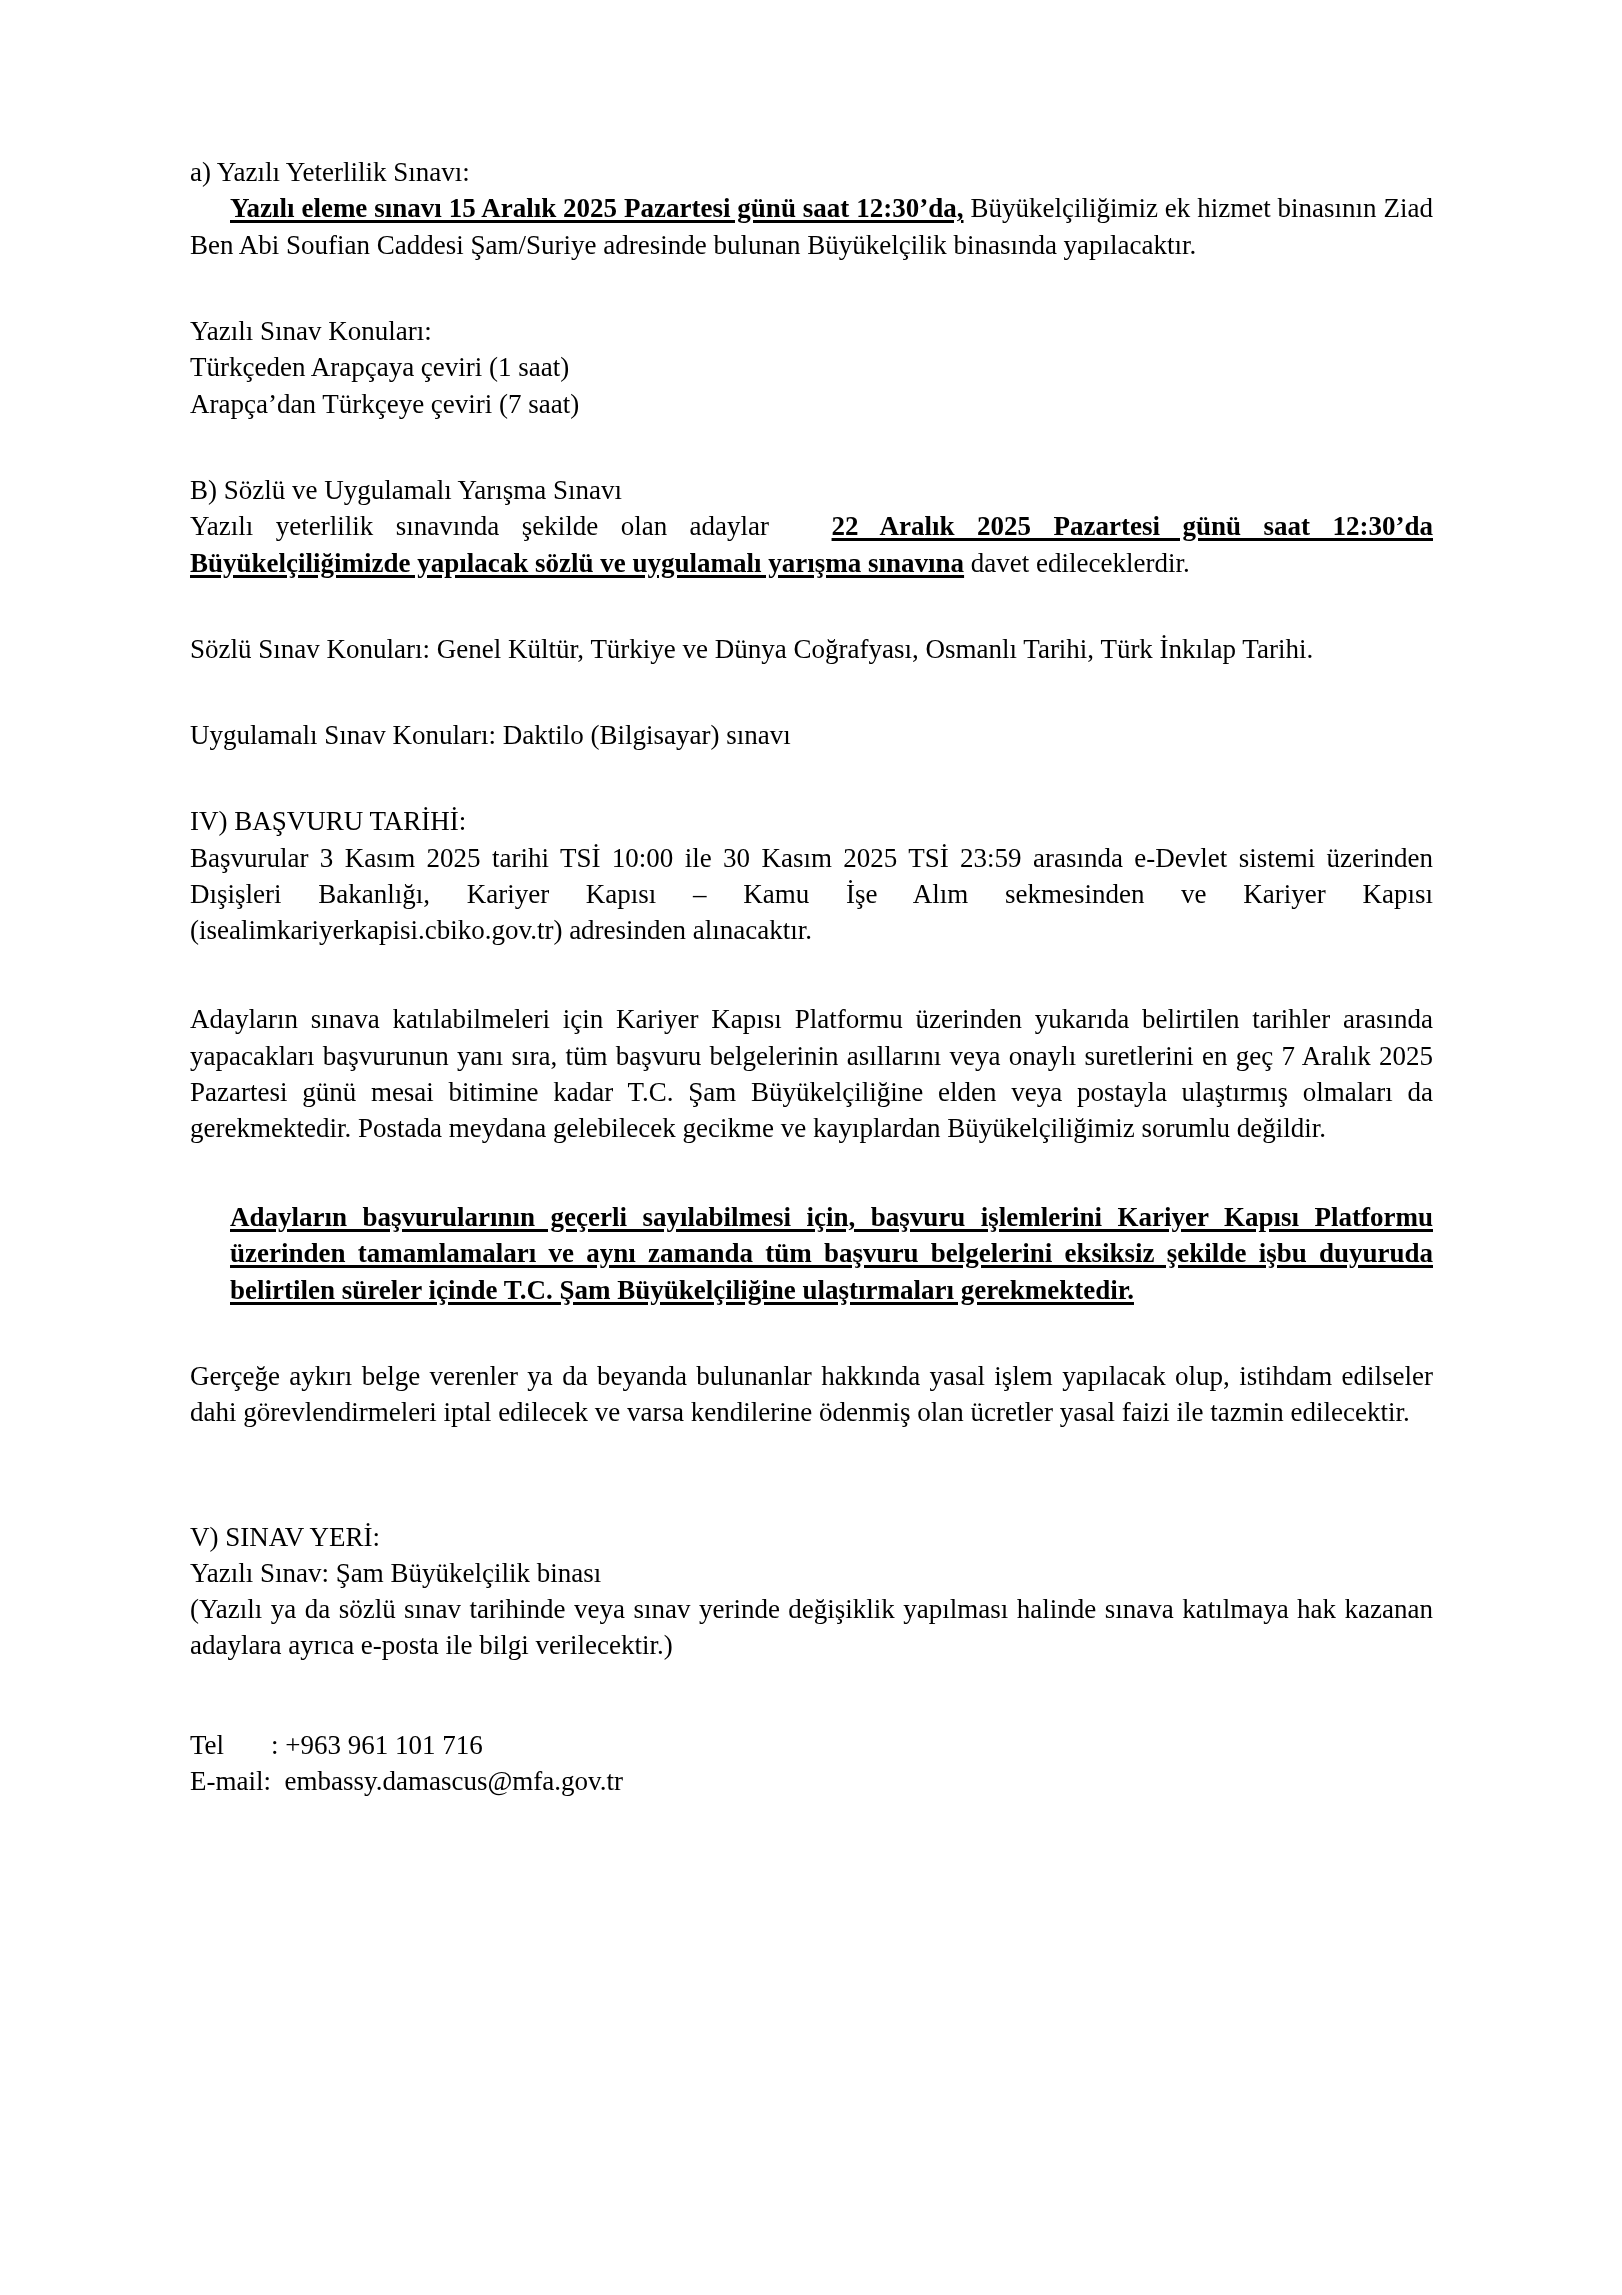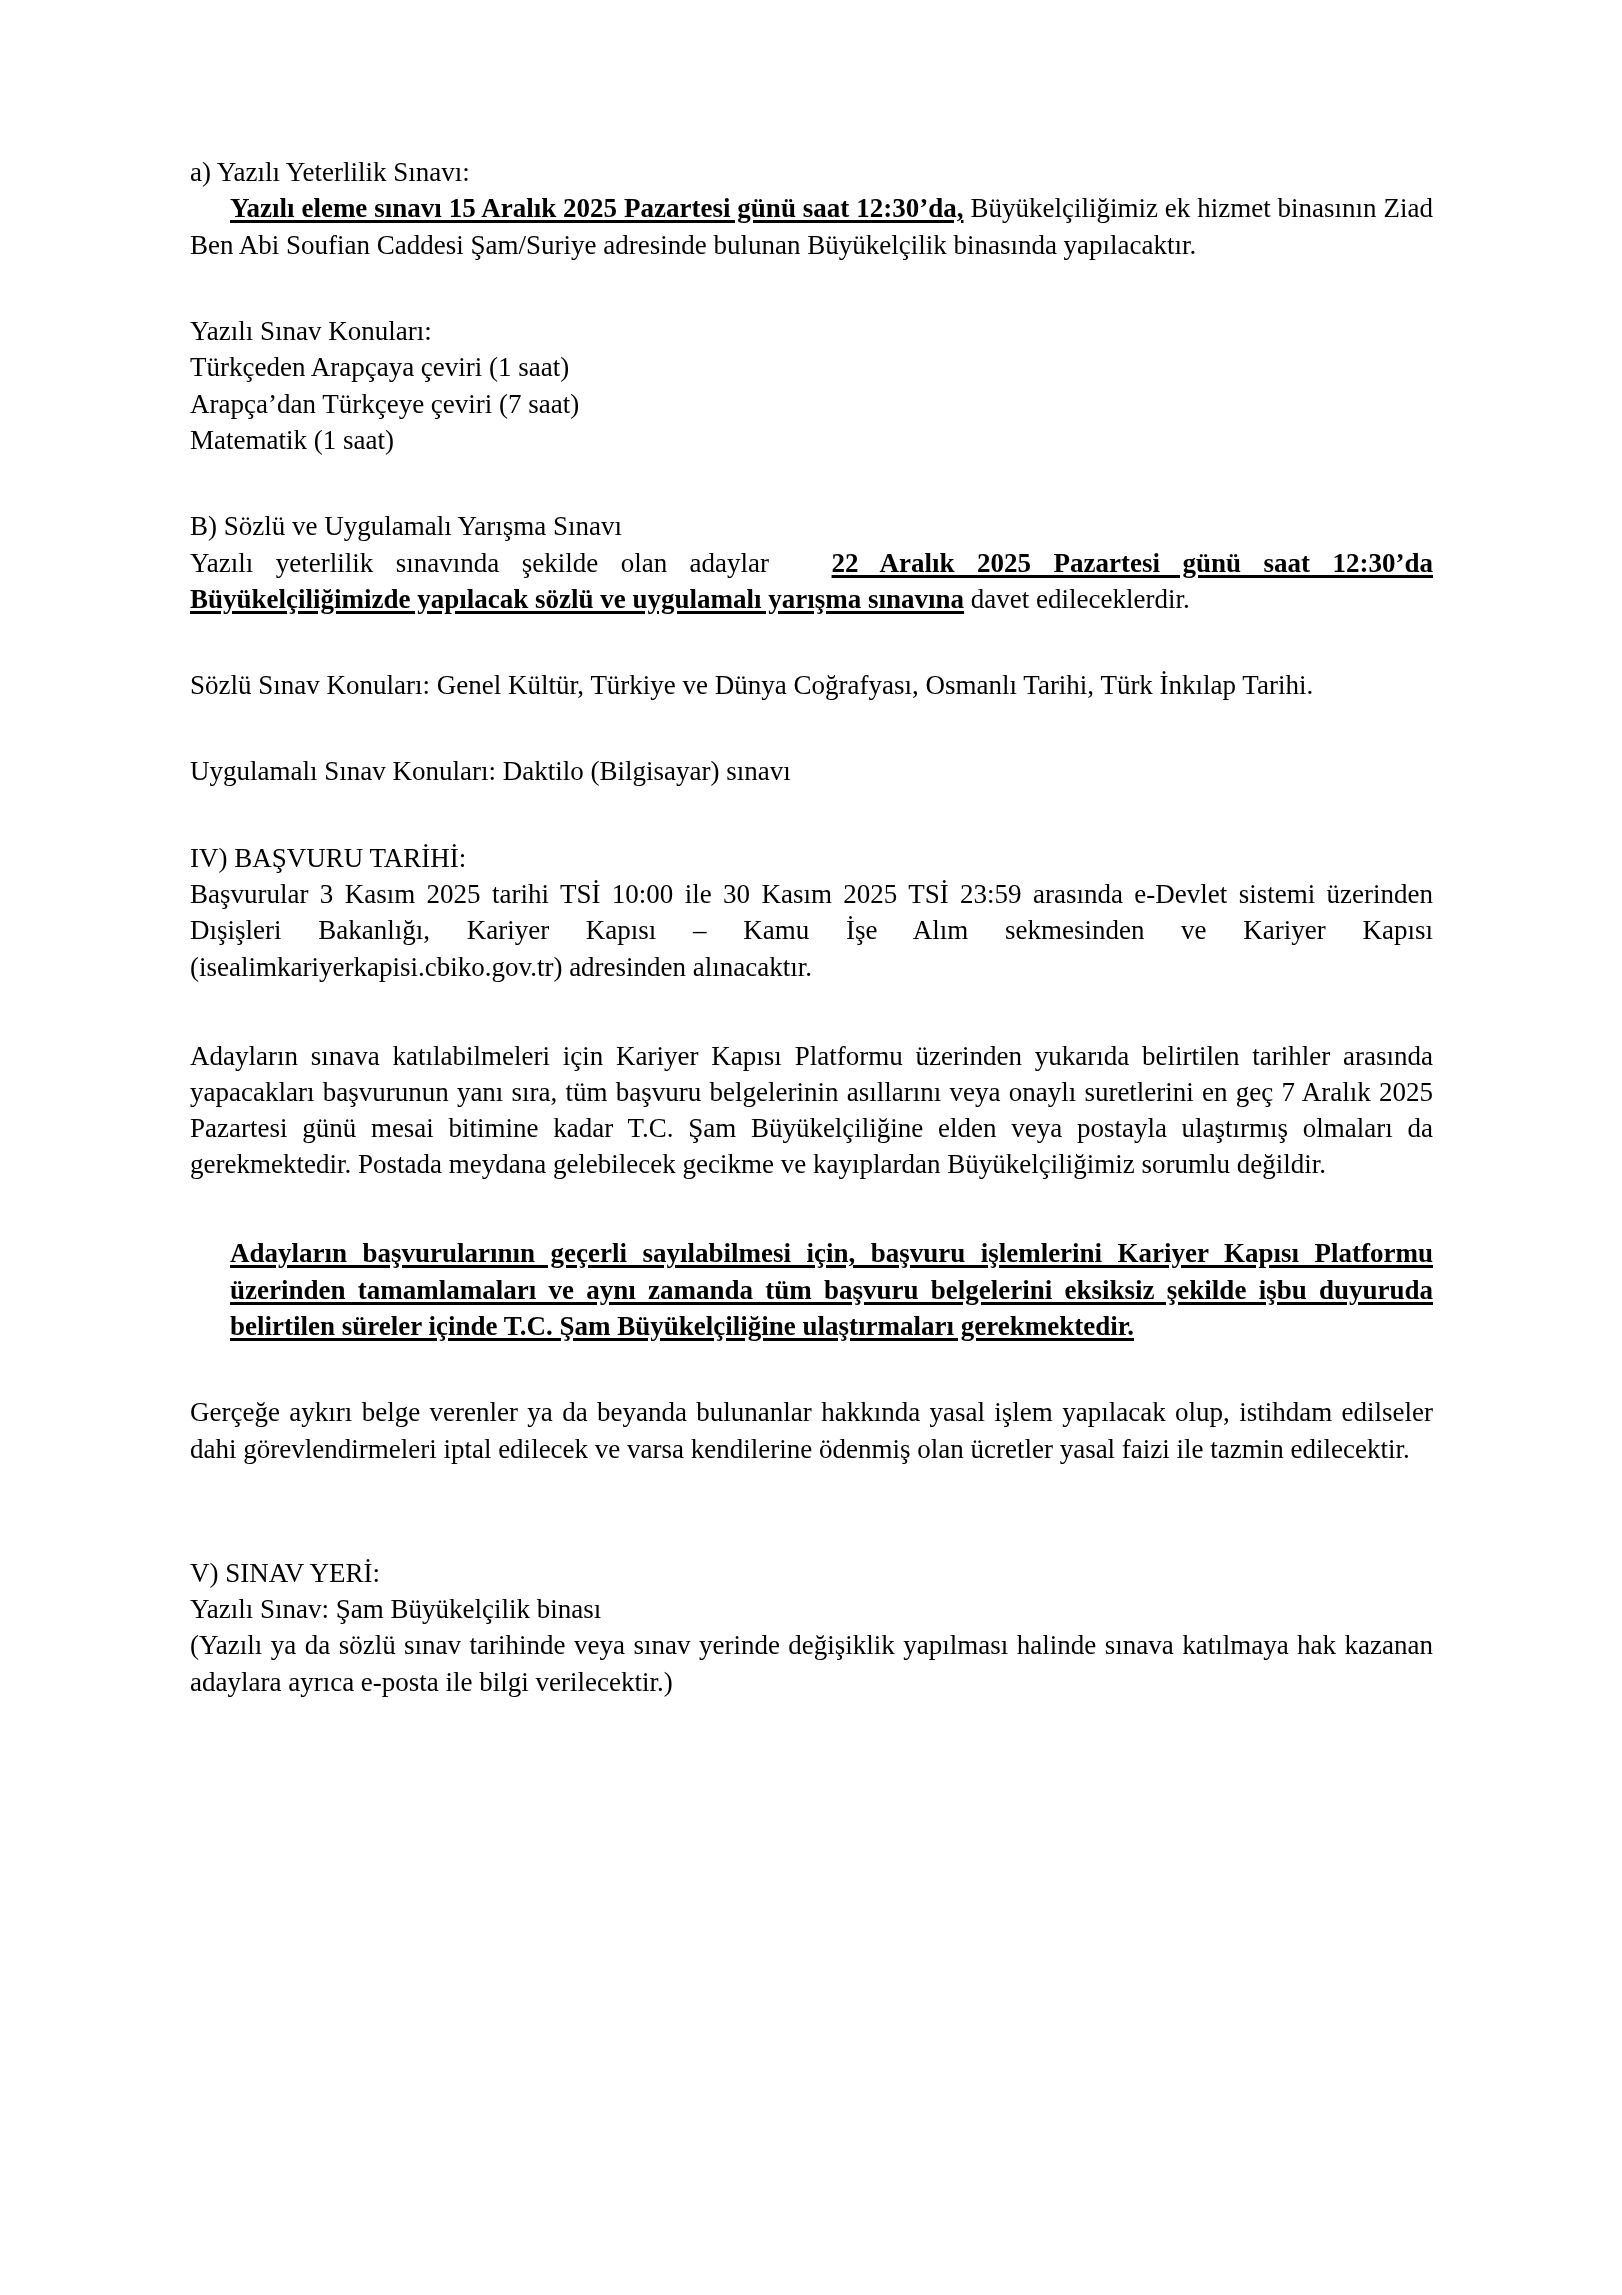--- a/index.html
+++ b/index.html
@@ -76,21 +76,20 @@
       <p class="line b">a) Yazılı Yeterlilik Sınavı:</p>
       <p><span class="bu">Yazılı eleme sınavı 15 Aralık 2025 Pazartesi günü saat 12:30’da,</span><span> Büyükelçiliğimiz ek hizmet binasının Ziad Ben Abi Soufian Caddesi Şam/Suriye adresinde bulunan Büyükelçilik binasında yapılacaktır.</span></p>
     </div>
 
     <div class="gap-sm"></div>
 
     <div class="block">
       <p class="line b">Yazılı Sınav Konuları:</p>
       <p class="line">Türkçeden Arapçaya çeviri (1 saat)</p>
       <p class="line">Arapça’dan Türkçeye çeviri (7 saat)</p>
-      <p class="line">Matematik (1 saat)</p>
     </div>
 
     <div class="gap-sm"></div>
 
     <div class="block">
       <p class="line b">B) Sözlü ve Uygulamalı Yarışma Sınavı</p>
       <p><span>Yazılı yeterlilik sınavında şekilde olan adaylar </span><span class="bu">22 Aralık 2025 Pazartesi günü saat 12:30’da Büyükelçiliğimizde yapılacak sözlü ve uygulamalı yarışma sınavına</span><span> davet edileceklerdir.</span></p>
     </div>
 
     <div class="gap-sm"></div>
@@ -136,16 +135,20 @@
     <div class="gap-lg"></div>
 
     <div class="block">
       <p class="line b">V) SINAV YERİ:</p>
       <p class="line"><span class="b">Yazılı Sınav: Şam Büyükelçilik</span><span> binası</span></p>
       <p>(Yazılı ya da sözlü sınav tarihinde veya sınav yerinde değişiklik yapılması halinde sınava katılmaya hak kazanan adaylara ayrıca e-posta ile bilgi verilecektir.)</p>
     </div>
 
     <div class="gap-lg"></div>
 
+    <div class="block tight">
+      <p class="contact-row"><span class="lbl-tel">Tel</span><span>: </span><span class="b">+963 961 101 716</span></p>
+      <p class="contact-row"><span>E-mail:</span><span>  embassy.damascus@mfa.gov.tr</span></p>
+    </div>
 
   </div>
 </div>
 
 
 </body></html>

